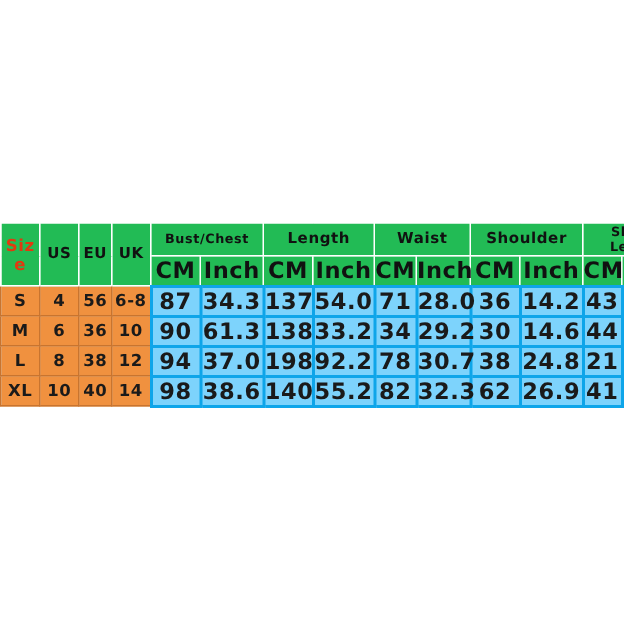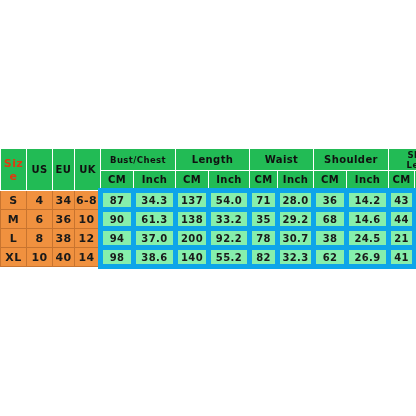--- a/index.html
+++ b/index.html
@@ -54,38 +54,38 @@
     border: 1px solid #ffffff;
     font-size: 11px;
     line-height: 13px;
     word-break: break-all;
     padding: 0 3px;
   }
   .hd-sub {
     background: #22bb55;
     color: #111111;
     border: 1px solid #ffffff;
-    font-size: 10px;
+    font-size: 15px;
   }
   .hd-small {
     font-size: 8.5px;
     letter-spacing: 0px;
   }
   
   .cell-orange {
     background: #f0913f;
     color: #1a1a1a;
     border: 1px solid #c8742f;
     font-size: 11px;
   }
   .cell-white {
-    background: #86efac;
+    background: #7dd3fc;
     color: #1a1a1a;
-    border: 5px solid #0ea5e9;
-    font-size: 10px;
+    border: 2px solid #0ea5e9;
+    font-size: 15px;
   }
   
   col.c-size   { width: 26px; }
   col.c-us     { width: 26px; }
   col.c-eu     { width: 22px; }
   col.c-uk     { width: 26px; }
   col.c-cm     { width: 33px; }
   col.c-inch   { width: 42px; }
   col.c-cm2    { width: 33px; }
   col.c-inch2  { width: 41px; }
@@ -143,21 +143,21 @@
           <th class="hd-sub">CM</th>
           <th class="hd-sub">Inch</th>
           <th class="hd-sub">CM</th>
           <th class="hd-sub">Inch</th>
         </tr>
       </thead>
       <tbody>
         <tr class="row-data">
           <td class="cell-orange">S</td>
           <td class="cell-orange">4</td>
-          <td class="cell-orange">34</td>
+          <td class="cell-orange">56</td>
           <td class="cell-orange">6-8</td>
           <td class="cell-white">87</td>
           <td class="cell-white">34.3</td>
           <td class="cell-white">137</td>
           <td class="cell-white">54.0</td>
           <td class="cell-white">71</td>
           <td class="cell-white">28.0</td>
           <td class="cell-white">36</td>
           <td class="cell-white">14.2</td>
           <td class="cell-white">43</td>
@@ -165,40 +165,40 @@
         </tr>
         <tr class="row-data">
           <td class="cell-orange">M</td>
           <td class="cell-orange">6</td>
           <td class="cell-orange">36</td>
           <td class="cell-orange">10</td>
           <td class="cell-white">90</td>
           <td class="cell-white">61.3</td>
           <td class="cell-white">138</td>
           <td class="cell-white">33.2</td>
-          <td class="cell-white">35</td>
+          <td class="cell-white">34</td>
           <td class="cell-white">29.2</td>
-          <td class="cell-white">68</td>
+          <td class="cell-white">30</td>
           <td class="cell-white">14.6</td>
           <td class="cell-white">44</td>
           <td class="cell-white">17.3</td>
         </tr>
         <tr class="row-data">
           <td class="cell-orange">L</td>
           <td class="cell-orange">8</td>
           <td class="cell-orange">38</td>
           <td class="cell-orange">12</td>
           <td class="cell-white">94</td>
           <td class="cell-white">37.0</td>
-          <td class="cell-white">200</td>
+          <td class="cell-white">198</td>
           <td class="cell-white">92.2</td>
           <td class="cell-white">78</td>
           <td class="cell-white">30.7</td>
           <td class="cell-white">38</td>
-          <td class="cell-white">24.5</td>
+          <td class="cell-white">24.8</td>
           <td class="cell-white">21</td>
           <td class="cell-white">17.7</td>
         </tr>
         <tr class="row-data">
           <td class="cell-orange">XL</td>
           <td class="cell-orange">10</td>
           <td class="cell-orange">40</td>
           <td class="cell-orange">14</td>
           <td class="cell-white">98</td>
           <td class="cell-white">38.6</td>

